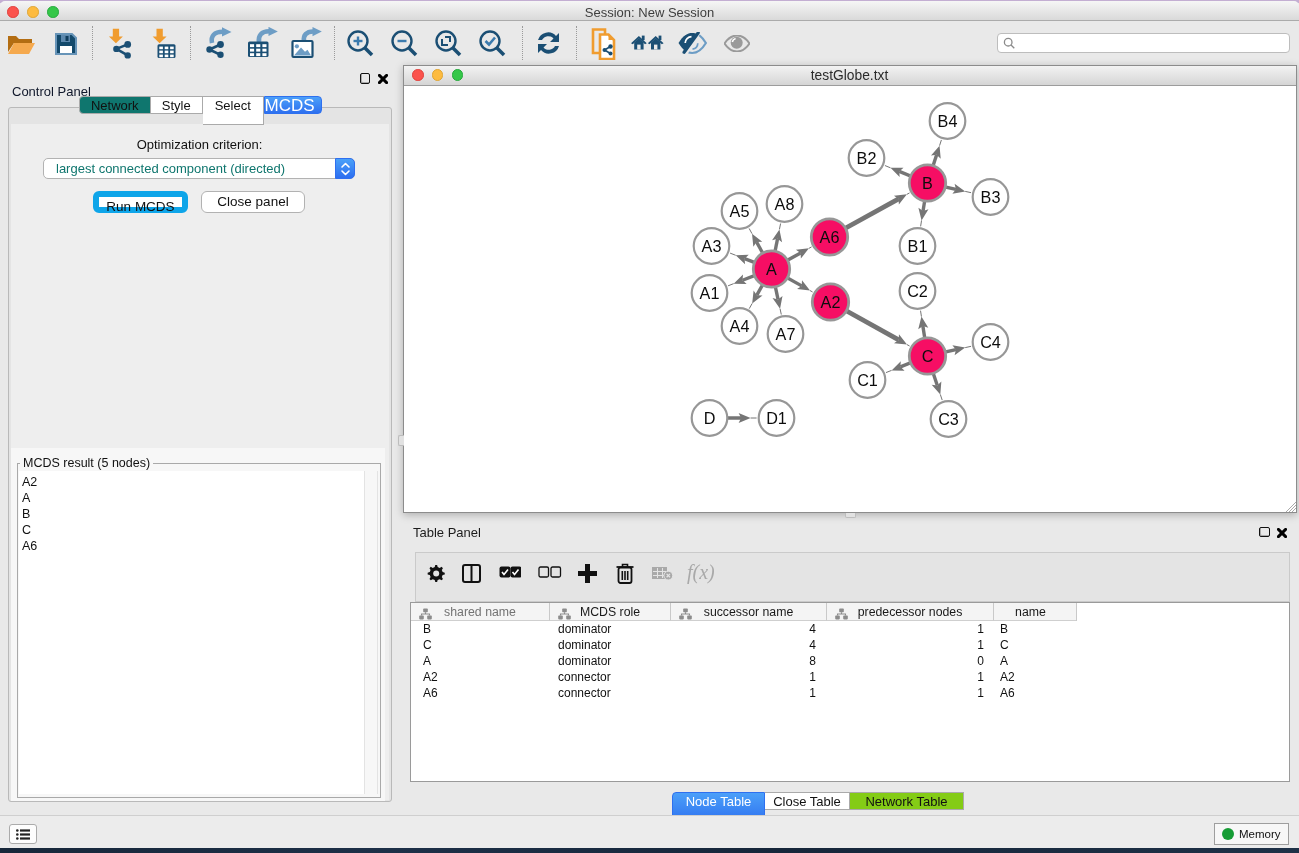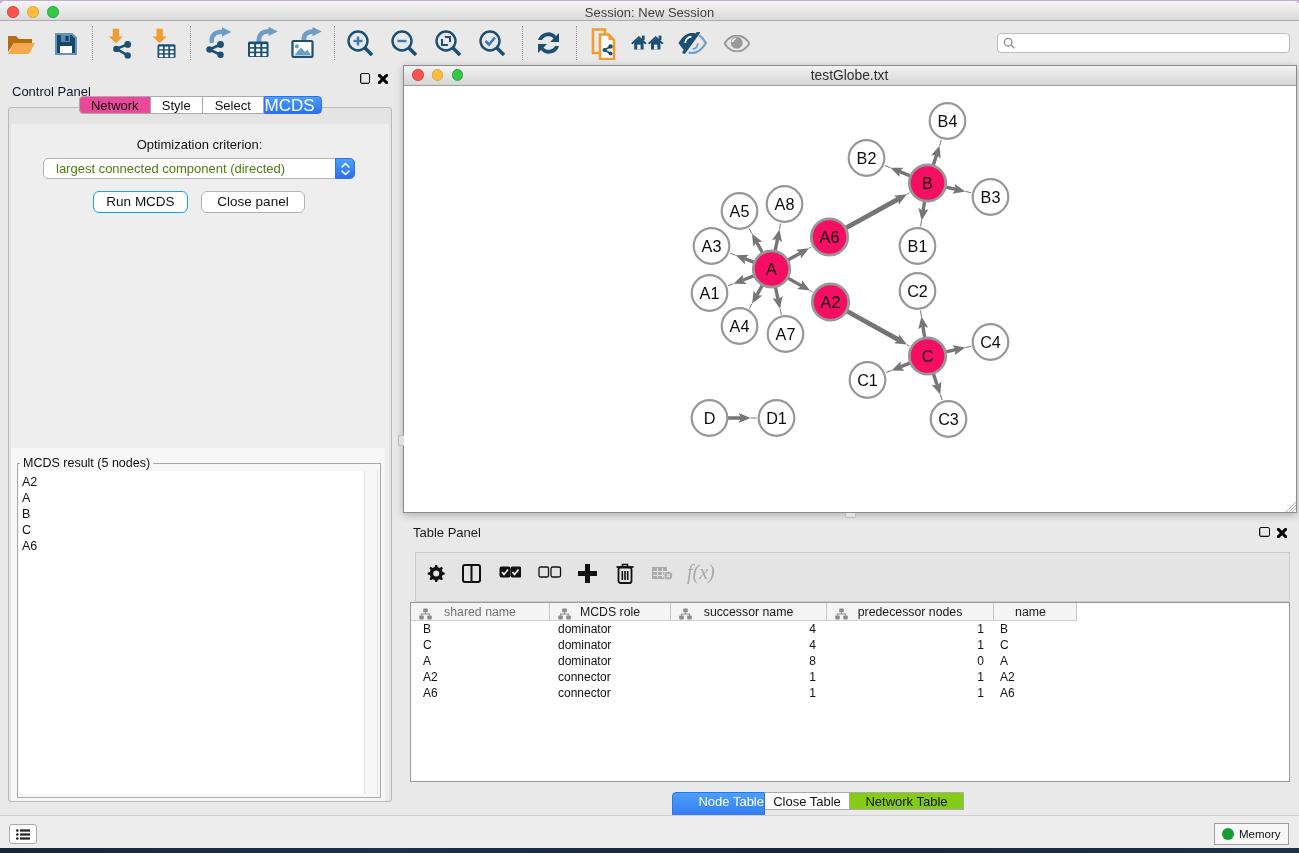--- a/index.html
+++ b/index.html
@@ -171,37 +171,37 @@
 <div class="abs" style="left:359.5px;top:73px;width:10.5px;height:10.5px;border:1.8px solid #111;border-radius:2px;box-shadow:inset 1px -1px 0 #aaa;"></div>
 <svg class="abs" style="left:377.5px;top:74px;" width="10" height="10" viewBox="0 0 10 10">
     <line x1="1.4" y1="1.4" x2="8.6" y2="8.6" stroke="#000" stroke-width="2.9" stroke-linecap="round"></line>
     <line x1="8.6" y1="1.4" x2="1.4" y2="8.6" stroke="#000" stroke-width="2.9" stroke-linecap="round"></line>
   </svg>
 
 <div class="abs" style="left:8px;top:107px;width:383.5px;height:695px;background:#e4e4e4;border:1px solid #b9b9b9;border-radius:3px;"></div>
 <div class="abs" style="left:10.5px;top:124px;width:378.5px;height:676px;background:#eeeeee;"></div>
 
 <div id="cp-tabs">
-    <div class="abs" style="left:79px;top:96px;width:71.5px;height:17.5px;background:#ec4899;border:1px solid #aaa;border-radius:4px 0 0 4px;text-align:center;font-size:13px;color:#111;line-height:17px;">Network</div>
+    <div class="abs" style="left:79px;top:96px;width:71.5px;height:17.5px;background:#0f766e;border:1px solid #aaa;border-radius:4px 0 0 4px;text-align:center;font-size:13px;color:#111;line-height:17px;">Network</div>
     <div class="abs" style="left:150.5px;top:96px;width:52.5px;height:17.5px;background:#fff;border:1px solid #aaa;border-left:none;border-left:none;border-radius:0;text-align:center;font-size:13px;color:#111;line-height:17px;">Style</div>
-    <div class="abs" style="left:203px;top:96px;width:60.5px;height:18px;background:#fff;border:1px solid #aaa;border-left:none;border-left:none;border-radius:0;text-align:center;font-size:13px;color:#111;line-height:17px;">Select</div>
+    <div class="abs" style="left:203px;top:96px;width:60.5px;height:29px;background:#fff;border:1px solid #aaa;border-left:none;border-left:none;border-radius:0;text-align:center;font-size:13px;color:#111;line-height:17px;">Select</div>
     <div class="abs" style="left:263.5px;top:96px;width:58.5px;height:17.5px;background:linear-gradient(#4ba0f9,#2e70ef);border:1px solid #2e70ef;border-radius:0 4px 4px 0;font-size:17px;color:#fff;line-height:17px;">MCDS</div>
   </div>
 
 <div class="abs" style="left:0;top:137px;width:399px;text-align:center;font-size:13px;color:#111;">Optimization criterion:</div>
 
 <div class="abs" style="left:43px;top:158px;width:312px;height:20.5px;background:#fff;border:1px solid #b2b2b2;border-radius:5px;"></div>
-<div class="abs" style="left:56px;top:161px;font-size:13px;color:#4d7c0f;">largest connected component (directed)</div>
+<div class="abs" style="left:56px;top:161px;font-size:13px;color:#0f766e;">largest connected component (directed)</div>
 <div class="abs" style="left:334.5px;top:158px;width:20.5px;height:20.5px;background:linear-gradient(#49a1f9,#2d6ef0);border-radius:0 5px 5px 0;border:1px solid #2f6ff0;"></div>
 <svg class="abs" style="left:339.5px;top:161.5px;" width="11" height="14" viewBox="0 0 11 14">
     <path d="M2 5 L5.5 1.5 L9 5" fill="none" stroke="#fff" stroke-width="1.6" stroke-linecap="round" stroke-linejoin="round"></path>
     <path d="M2 9 L5.5 12.5 L9 9" fill="none" stroke="#fff" stroke-width="1.6" stroke-linecap="round" stroke-linejoin="round"></path>
   </svg>
 
-<div class="abs" style="left:93px;top:191px;width:95px;height:21.5px;background:#fff;border:1px solid #0ea5e9;border-radius:6px;text-align:center;font-size:13.5px;color:#111;line-height:20px;">Run MCDS</div>
+<div class="abs" style="left:93px;top:191px;width:95px;height:21.5px;background:#fff;border:6px solid #0ea5e9;border-radius:6px;text-align:center;font-size:13.5px;color:#111;line-height:20px;">Run MCDS</div>
 <div class="abs" style="left:201px;top:191px;width:104px;height:21.5px;background:#fff;border:1px solid #b2b2b2;border-radius:6px;text-align:center;font-size:13.5px;color:#111;line-height:20px;">Close panel</div>
 
 <div class="abs" style="left:11px;top:448px;width:374px;height:353px;background:#f7f7f7;"></div>
 <div class="abs" style="left:16.5px;top:462.5px;width:364px;height:335px;border:1px solid #a9a9a9;"></div>
 <div class="abs" style="left:20px;top:455.5px;background:#f7f7f7;padding:0 3px;font-size:12.5px;color:#111;">MCDS result (5 nodes)</div>
 <div class="abs" style="left:18.5px;top:471px;width:359.5px;height:323px;background:#fff;"></div>
 <div class="abs" style="left:363.5px;top:471px;width:14px;height:323px;background:#f7f7f7;border-left:1px solid #e3e3e3;border-right:1px solid #e3e3e3;"></div>
 <div class="abs" style="left:22px;top:474px;font-size:12.5px;color:#111;line-height:16px;">A2<br>A<br>B<br>C<br>A6</div>
 
 <div class="abs" style="left:402.5px;top:64.5px;width:894.5px;height:448.5px;background:#fff;border:1px solid #8c8c8c;box-shadow:0 2px 8px rgba(0,0,0,0.25);"></div>
@@ -438,21 +438,21 @@
     <div class="abs" style="left:826px;top:669px;width:158px;height:16px;line-height:16px;font-size:12px;color:#111;text-align:right;">1</div>
     <div class="abs" style="left:1000px;top:669px;height:16px;line-height:16px;font-size:12px;color:#111;">A2</div>
     <div class="abs" style="left:423px;top:685px;height:16px;line-height:16px;font-size:12px;color:#111;">A6</div>
     <div class="abs" style="left:558px;top:685px;height:16px;line-height:16px;font-size:12px;color:#111;">connector</div>
     <div class="abs" style="left:670px;top:685px;width:146px;height:16px;line-height:16px;font-size:12px;color:#111;text-align:right;">1</div>
     <div class="abs" style="left:826px;top:685px;width:158px;height:16px;line-height:16px;font-size:12px;color:#111;text-align:right;">1</div>
     <div class="abs" style="left:1000px;top:685px;height:16px;line-height:16px;font-size:12px;color:#111;">A6</div>
   </div>
 
 <div id="bottom-tabs">
-    <div class="abs" style="left:672px;top:792px;width:93px;height:32px;background:linear-gradient(#4ba0f9,#2e70ef);border:1px solid #2e70ef;border-radius:4px 0 0 4px;text-align:right;font-size:13px;color:#fff;line-height:17px;">Node Table</div>
+    <div class="abs" style="left:672px;top:792px;width:93px;height:32px;background:linear-gradient(#4ba0f9,#2e70ef);border:1px solid #2e70ef;border-radius:4px 0 0 4px;text-align:center;font-size:13px;color:#fff;line-height:17px;">Node Table</div>
     <div class="abs" style="left:765px;top:792px;width:85px;height:17.5px;background:#fff;border:1px solid #aaa;border-left:none;border-radius:0;text-align:center;font-size:13px;color:#111;line-height:17px;">Close Table</div>
     <div class="abs" style="left:850px;top:792px;width:114px;height:17.5px;background:#84cc16;border:1px solid #aaa;border-left:none;border-radius:0;text-align:center;font-size:13px;color:#111;line-height:17px;">Network Table</div>
     <div class="abs" style="left:964px;top:792px;width:64px;height:17.5px;background:#fff;border:1px solid #aaa;border-left:none;border-radius:0 4px 4px 0;text-align:center;font-size:13px;color:#111;line-height:17px;margin-top:40px;">Motifs</div>
   </div>
 
 <div class="abs" style="left:0;top:815px;width:1299px;height:33px;background:#ececec;border-top:1px solid #cfcfcf;"></div>
 <div class="abs" style="left:9px;top:824px;width:28px;height:20px;background:#fdfdfd;border:1px solid #ababab;border-radius:3px;"></div>
 <svg class="abs" style="left:16px;top:829px;" width="14" height="11" viewBox="0 0 14 11">
 <circle cx="1.3" cy="1.5" r="1.3" fill="#222"></circle>
     <rect x="4" y="0.4" width="10" height="2.2" fill="#222"></rect>

